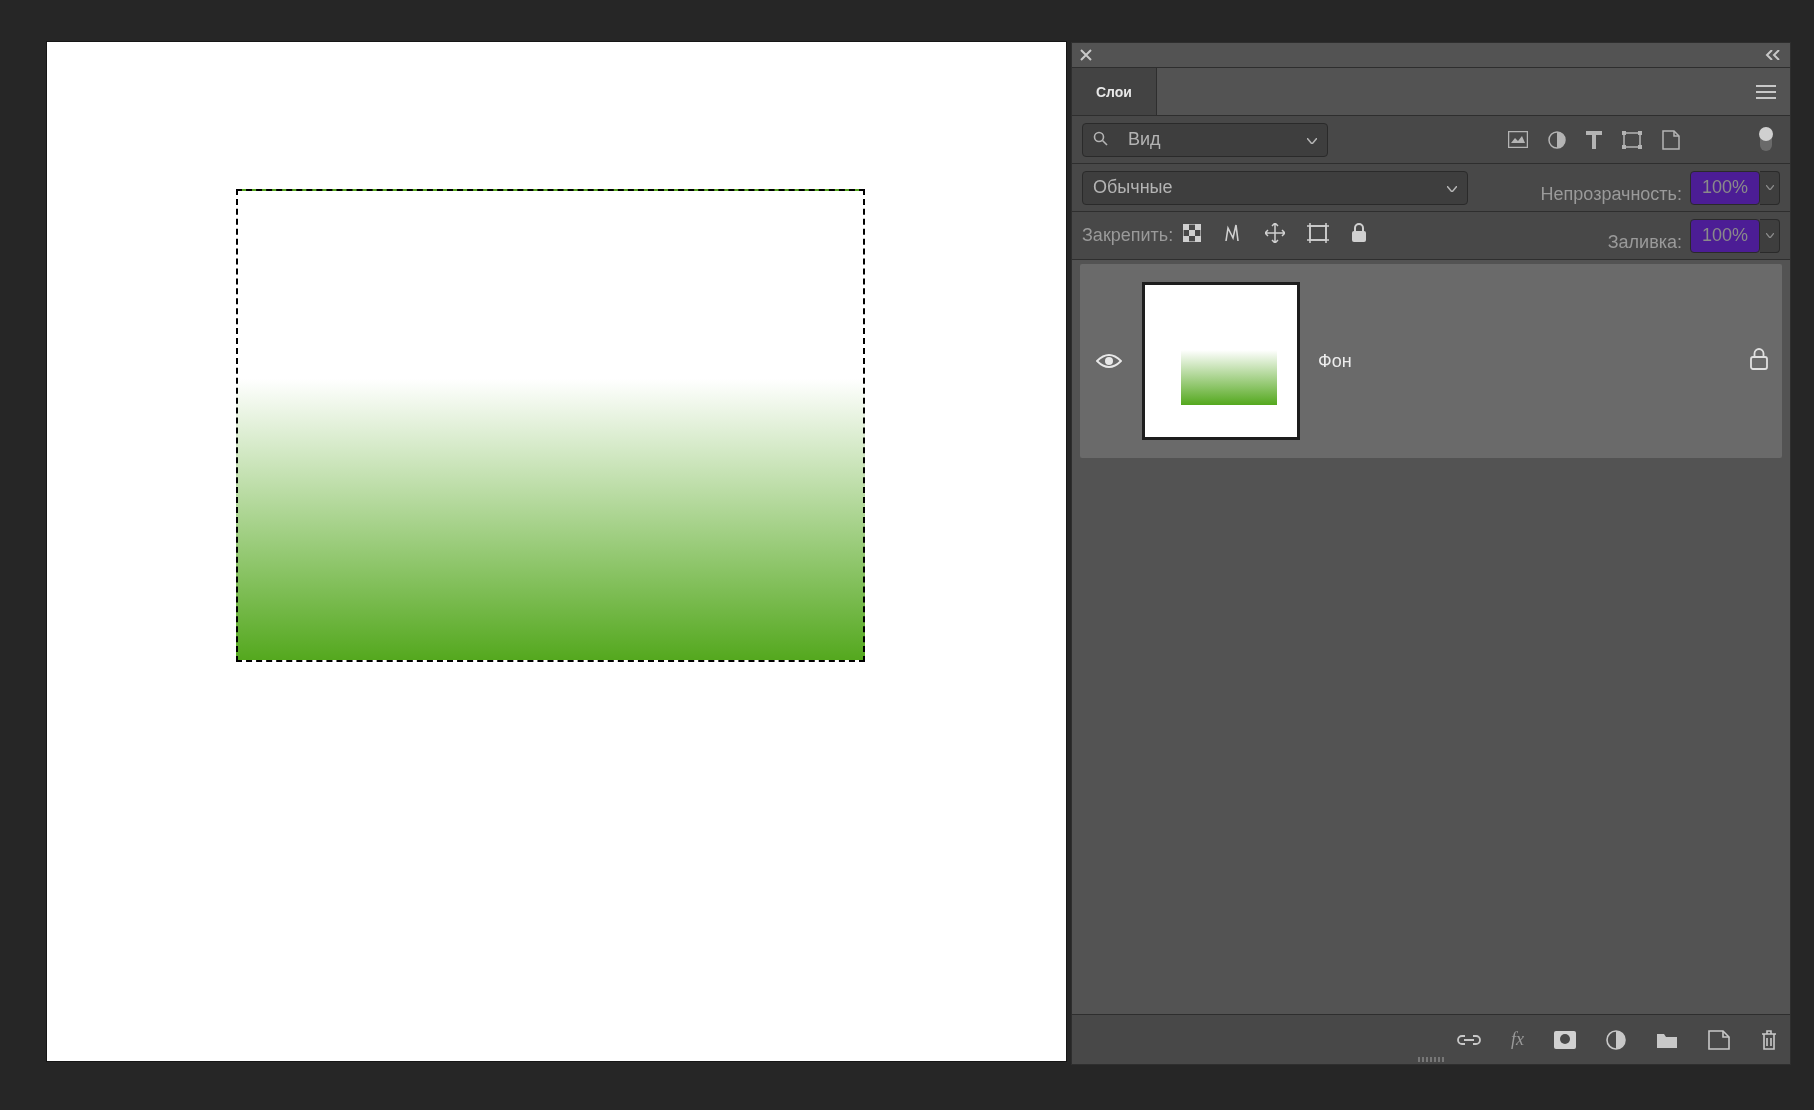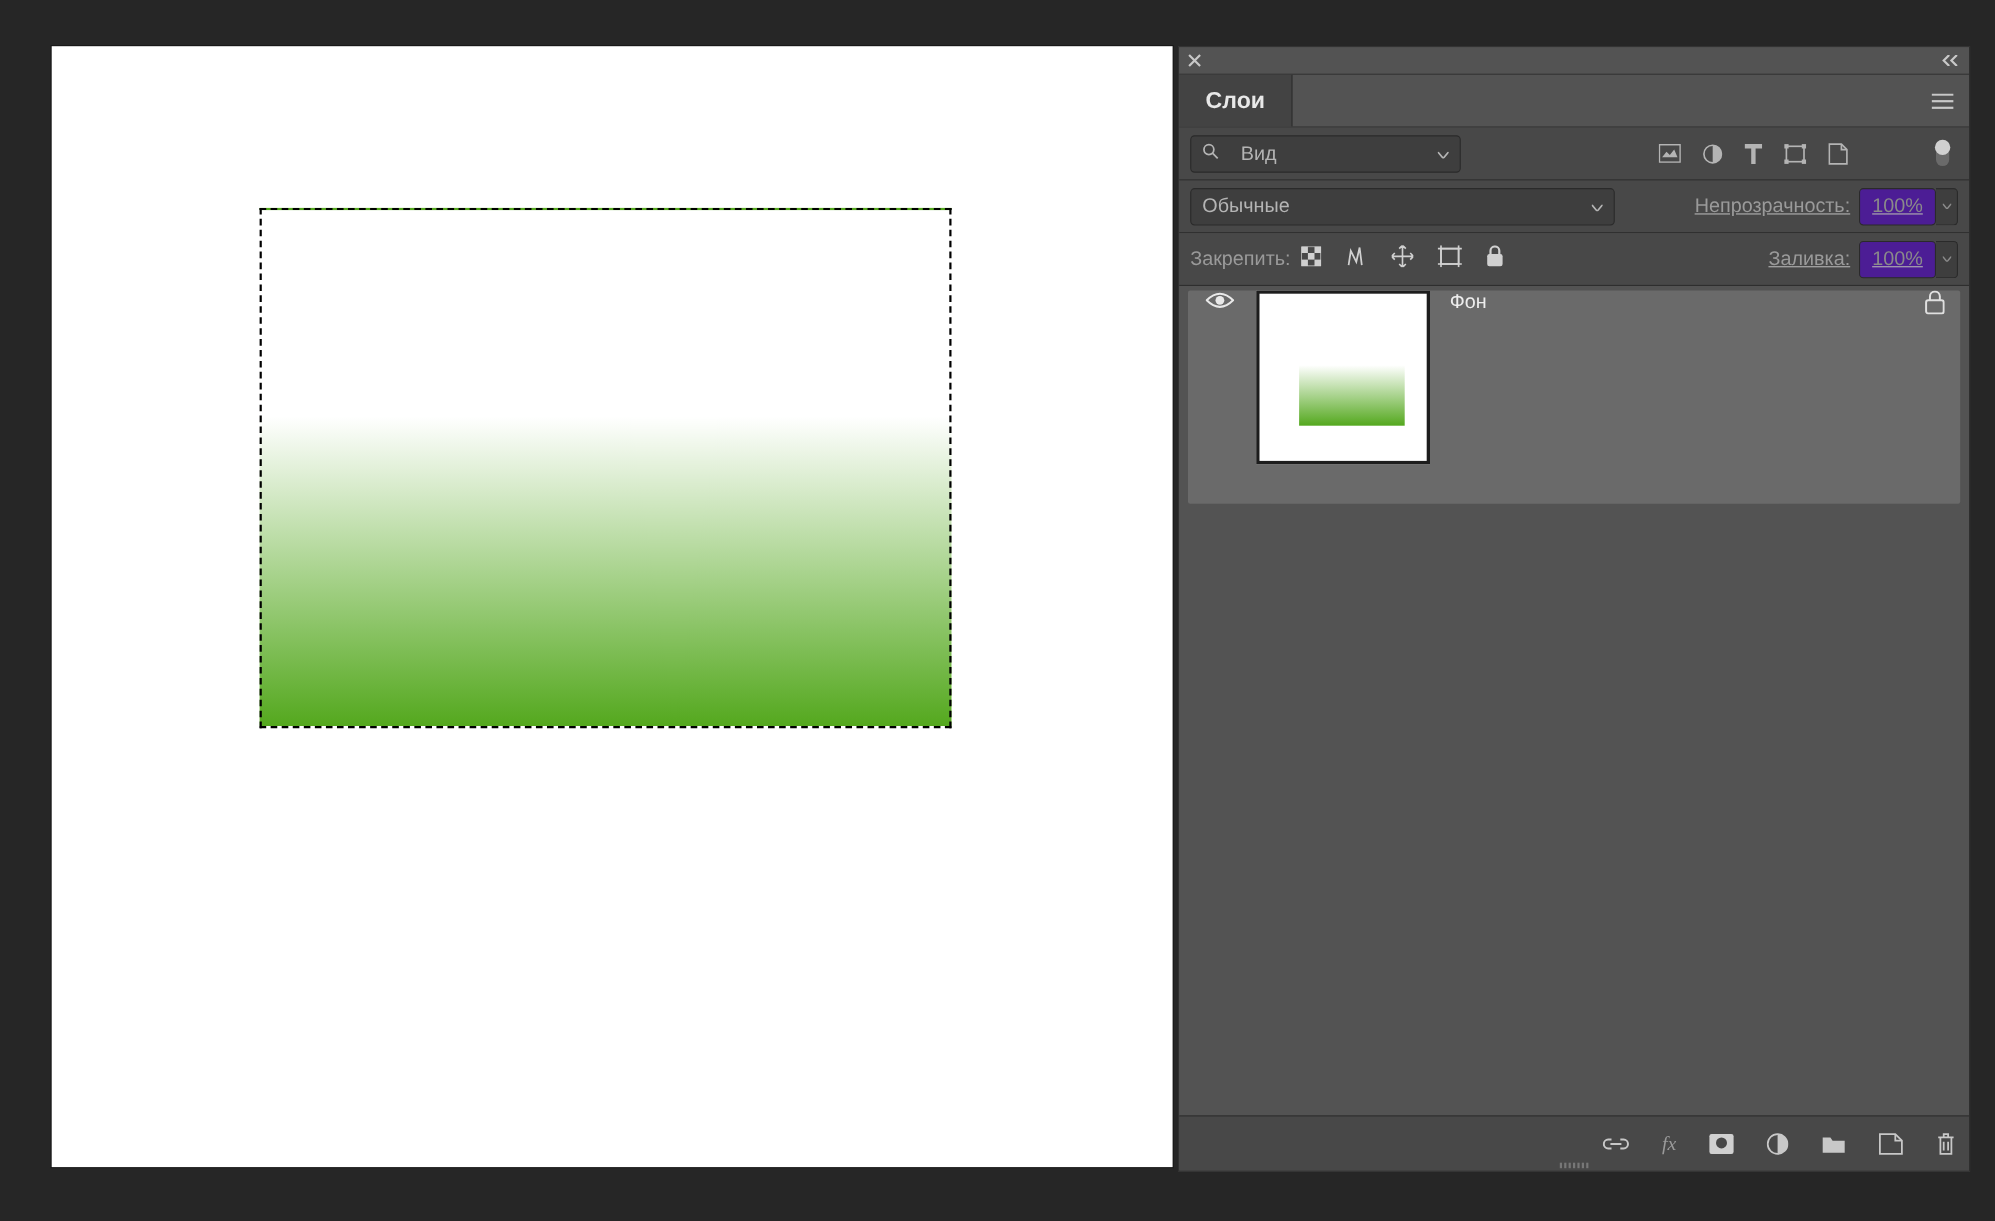--- a/index.html
+++ b/index.html
@@ -73,21 +73,21 @@
     justify-content:space-between;
   }
   .tab {
     background:#434343;
     border-right:1px solid #2e2e2e;
     padding:0 24px;
     display:flex;
     align-items:center;
     color:#e8e8e8;
     font-weight:bold;
-    font-size:21px;
+    font-size:14px;
   }
   .panel-menu {
     width:48px;
     display:flex;
     align-items:center;
     justify-content:center;
     color:#c8c8c8;
   }
 
   
@@ -139,21 +139,21 @@
     background:#3e3e3e;
     border:1px solid #2a2a2a;
     border-radius:4px;
     height:34px;
     padding:0 10px;
     width:386px;
     cursor:pointer;
   }
   .blend-select .caret{margin-left:auto;font-size:12px;}
   .opts-right{
-    margin-left:auto; display:flex; align-items:center; gap:8px;text-decoration:underline;
+    margin-left:auto; display:flex; align-items:flex-end; gap:8px;
   }
   .val-box{
     background:#4c1d95; border:1px solid #2a2a2a; border-radius:4px;
     height:34px; width:70px; display:flex; align-items:center; justify-content:center;
     color:#8a8a8a;
   }
   .mini-caret{
     width:20px; height:34px; background:#3e3e3e; border:1px solid #2a2a2a; border-left:none;
     border-radius:0 4px 4px 0; display:flex; align-items:center; justify-content:center;
     margin-left:-8px; font-size:10px; color:#8a8a8a;
@@ -162,21 +162,21 @@
 
   
   .lock-icons{ display:flex; gap:22px; align-items:center; margin-left:10px; }
   .lock-icons svg, .lock-icons span{ color:#d0d0d0; }
 
   
   .layer-list{
     flex:1; background:#535353; overflow:auto; padding:4px 8px 8px 8px;
   }
   .layer{
-    display:flex; align-items:flex-start; background:#6a6a6a; border-radius:2px;
+    display:flex; align-items:center; background:#6a6a6a; border-radius:2px;
     height:194px; padding:0 14px; gap:18px; color:#ededed; font-size:18px;
   }
   .eye{ width:30px; display:flex; justify-content:center; }
   .thumb{
     width:158px; height:158px; background:#ffffff; border:3px solid #1d1d1d;
     position:relative;
   }
   .thumb-inner{
     position:absolute; left:36px; top:65px; width:96px; height:55px;
     background:linear-gradient(to bottom,#ffffff 0%,#54a81e 100%);

